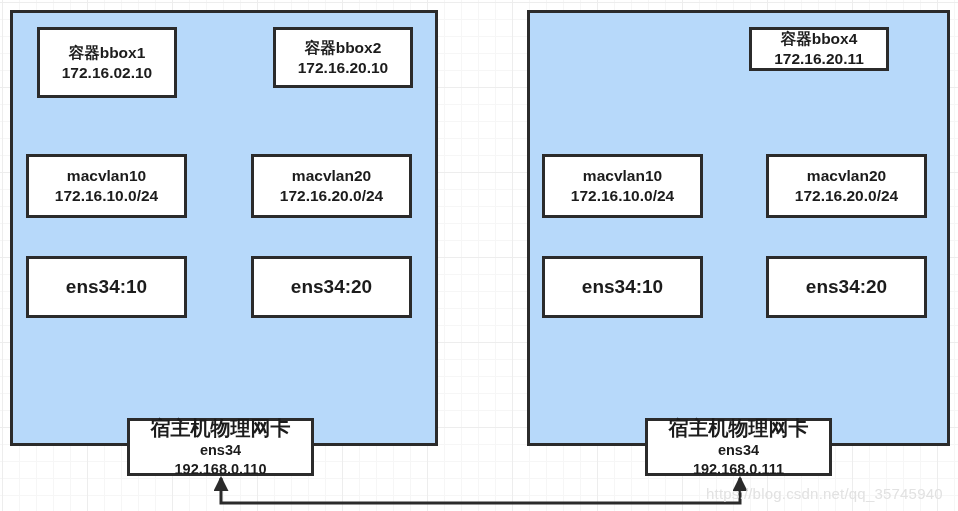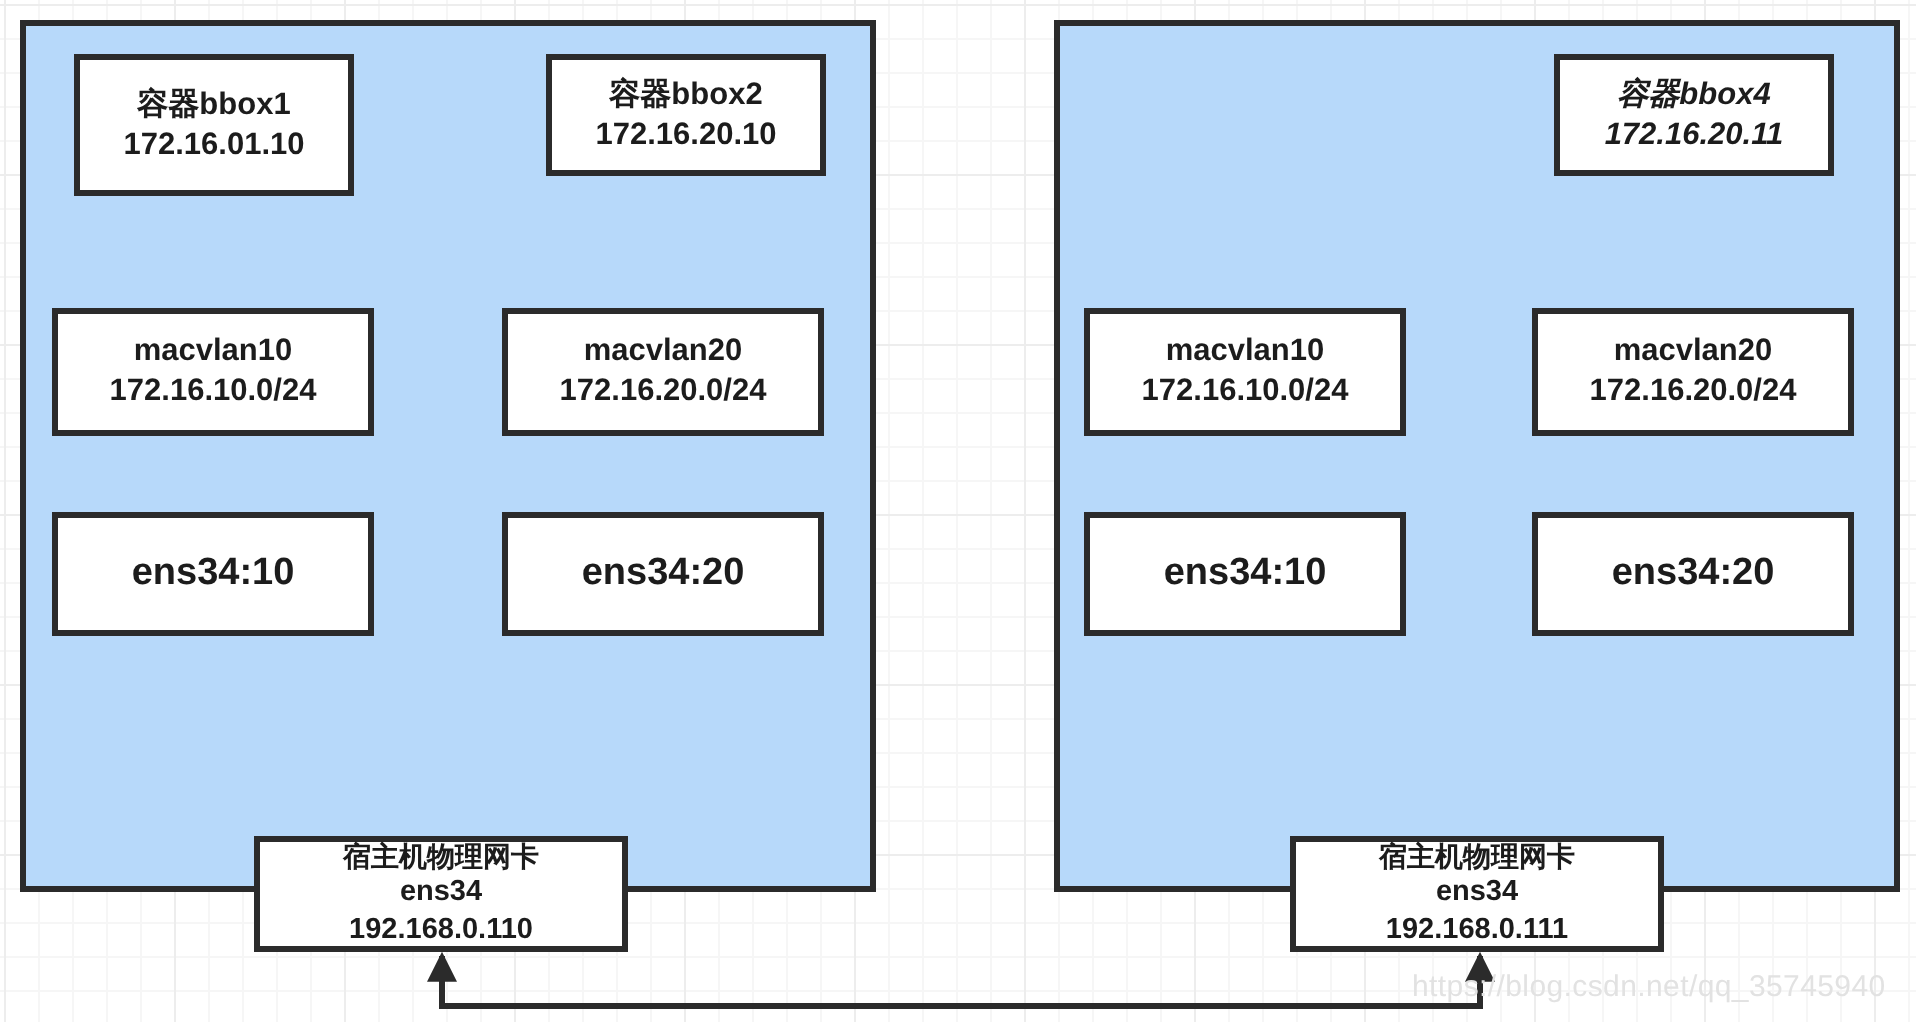--- a/index.html
+++ b/index.html
@@ -57,21 +57,21 @@
     font-weight: 700;
   }
   .node .l-ip {
     font-size: 15.5px;
     font-weight: 700;
   }
   .node.single .l-cn {
     font-size: 19px;
     font-weight: 700;
   }
-  .node.host .l-cn { font-size: 14px; font-weight: 700; }
+  .node.host .l-cn { font-size: 20px; font-weight: 700; }
   .node.host .l-ip { font-size: 14.5px; font-weight: 700; }
   .watermark {
     position: absolute;
     left: 706px;
     top: 485px;
     font-size: 15px;
     color: #e2e2e2;
     white-space: nowrap;
     letter-spacing: 0.2px;
     font-family: Liberation Sans, sans-serif;
@@ -111,21 +111,21 @@
       <line x1="740" y1="367" x2="740" y2="415" marker-end="url(#arrow)"></line>
 
       <path d="M 221 478 L 221 503 L 740 503 L 740 478" marker-start="url(#arrow)" marker-end="url(#arrow)"></path>
     </g>
   </svg>
 
   <div class="host-panel" style="left:10px; top:10px; width:428px; height:436px;"></div>
 
   <div class="node" style="left:37px; top:27px; width:140px; height:71px;">
     <span class="line l-cn">容器bbox1</span>
-    <span class="line l-ip">172.16.01.10</span>
+    <span class="line l-ip">172.16.02.10</span>
   </div>
 
   <div class="node" style="left:273px; top:27px; width:140px; height:61px;">
     <span class="line l-cn">容器bbox2</span>
     <span class="line l-ip">172.16.20.10</span>
   </div>
 
   <div class="node" style="left:26px; top:154px; width:161px; height:64px;">
     <span class="line l-cn">macvlan10</span>
     <span class="line l-ip">172.16.10.0/24</span>
@@ -140,21 +140,21 @@
     <span class="line l-cn">ens34:10</span>
   </div>
 
   <div class="node single" style="left:251px; top:256px; width:161px; height:62px;">
     <span class="line l-cn">ens34:20</span>
   </div>
 
   <div class="host-panel" style="left:527px; top:10px; width:423px; height:436px;"></div>
 
 
-  <div class="node" style="left:777px; top:27px; width:140px; height:61px;font-style:italic;">
+  <div class="node" style="left:749px; top:27px; width:140px; height:44px;">
     <span class="line l-cn">容器bbox4</span>
     <span class="line l-ip">172.16.20.11</span>
   </div>
 
   <div class="node" style="left:542px; top:154px; width:161px; height:64px;">
     <span class="line l-cn">macvlan10</span>
     <span class="line l-ip">172.16.10.0/24</span>
   </div>
 
   <div class="node" style="left:766px; top:154px; width:161px; height:64px;">

